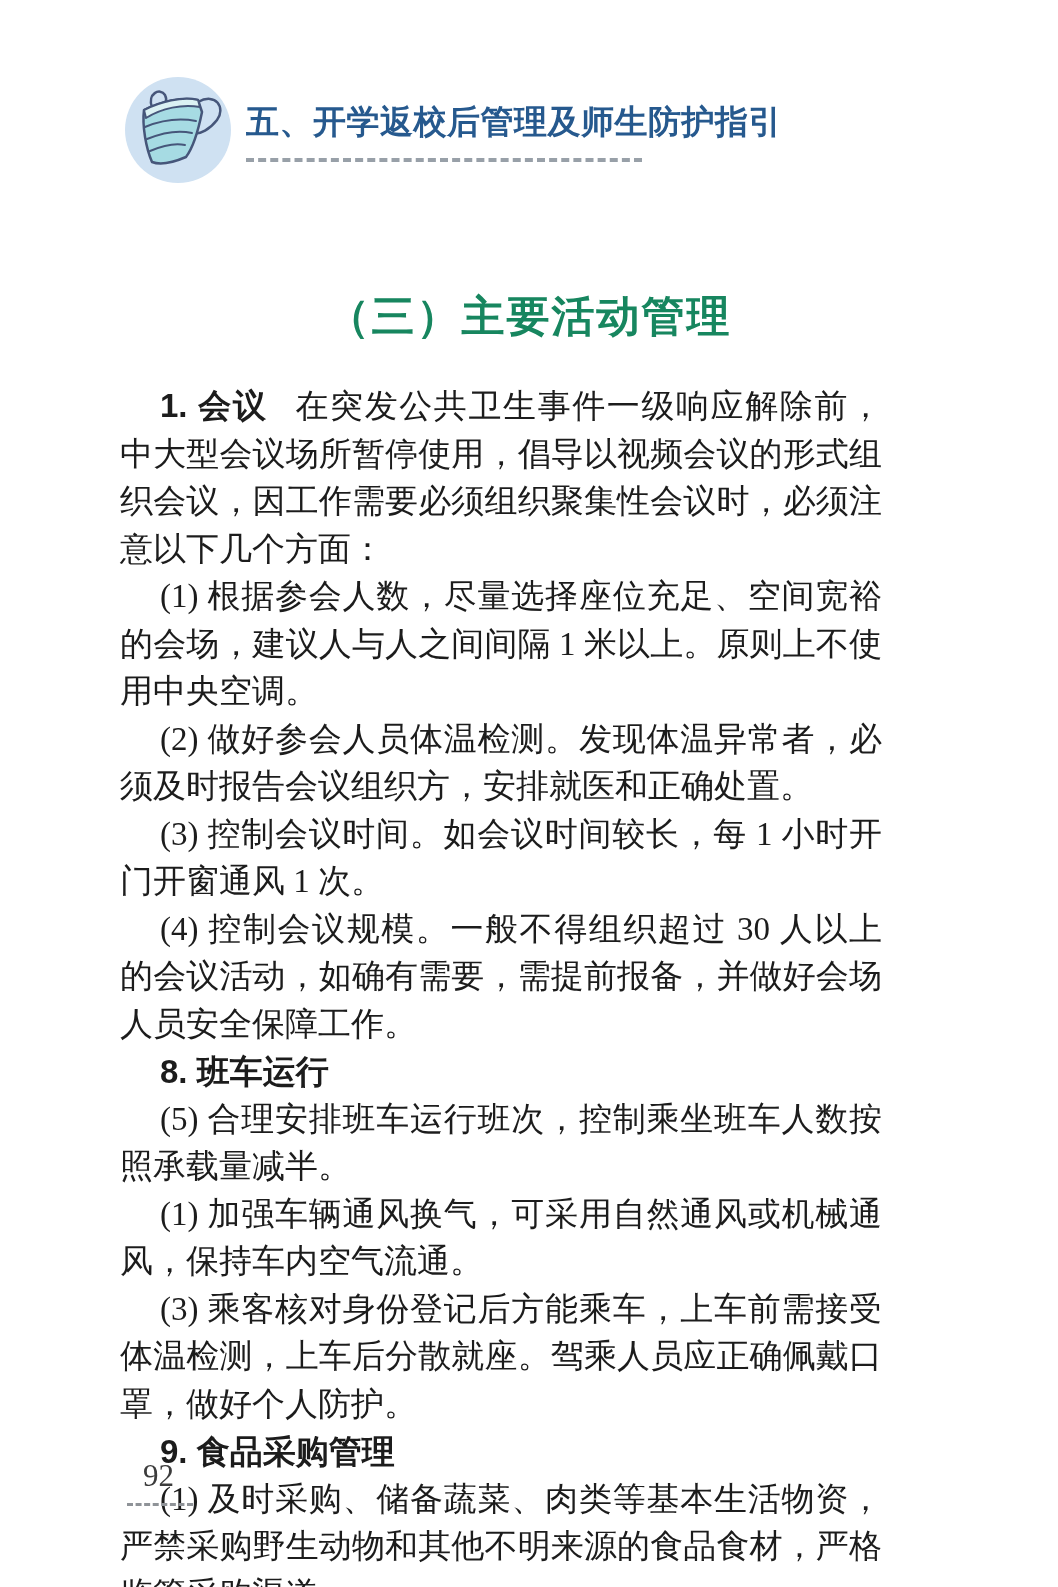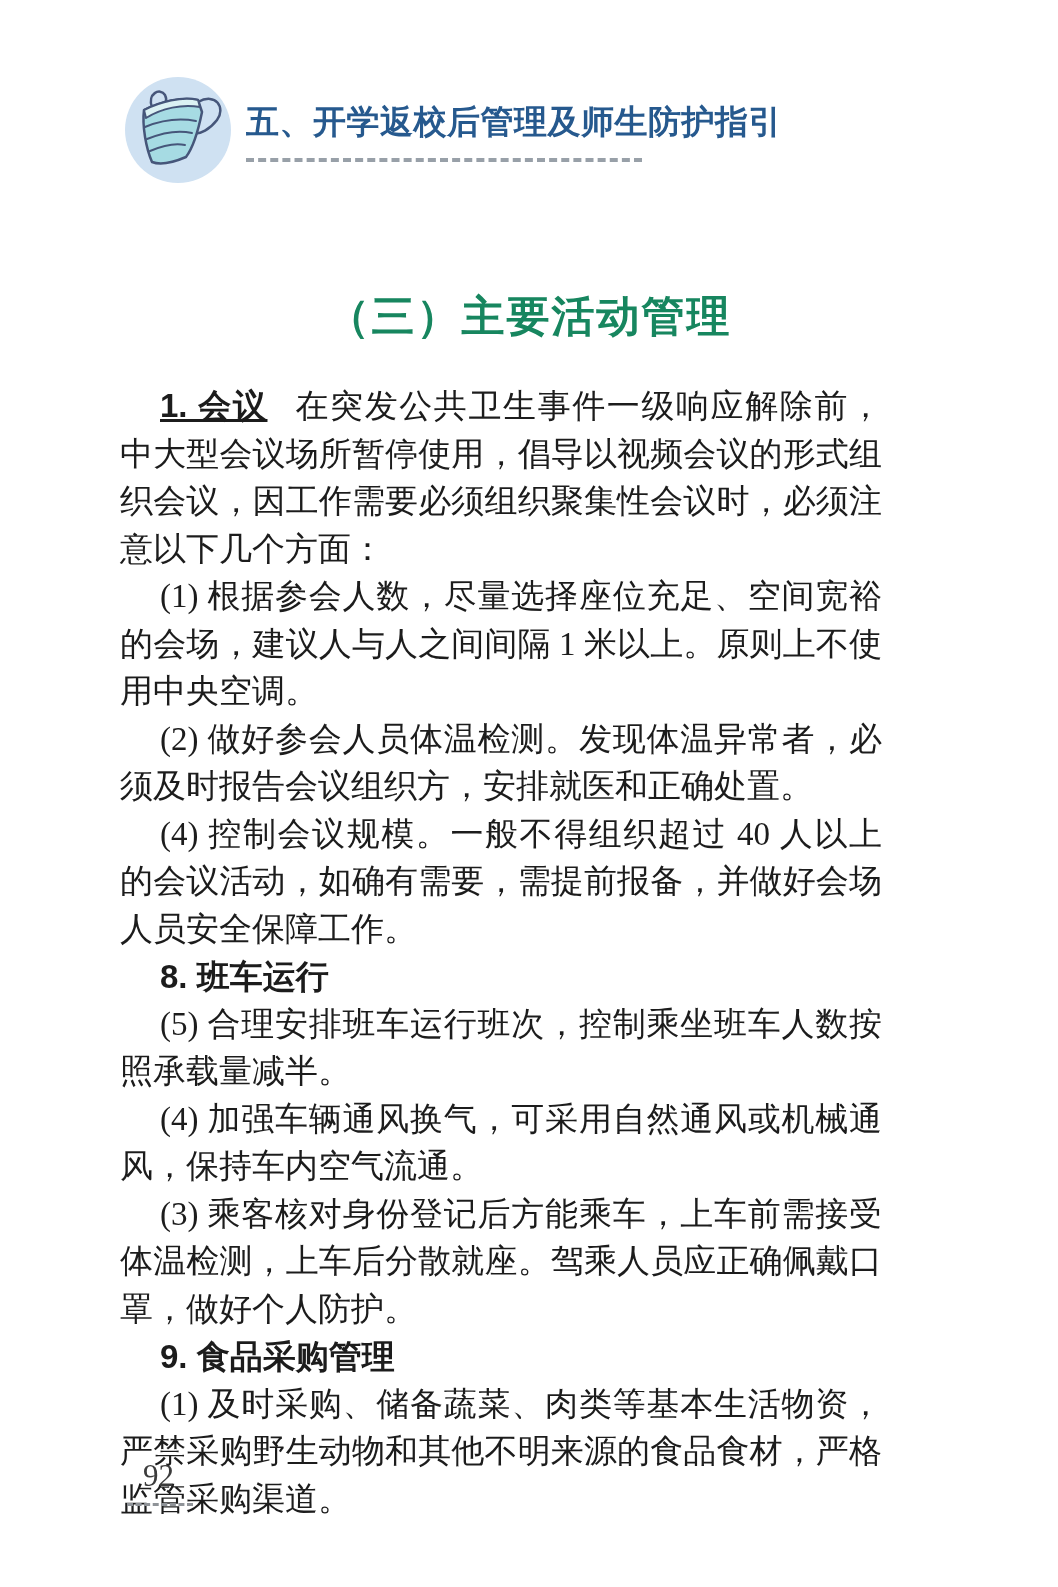--- a/index.html
+++ b/index.html
@@ -62,21 +62,20 @@
     font-size: 33px;
     line-height: 47.5px;
     text-align: justify;
     color: #1c1c1c;
   }
   .para { margin: 0; text-indent: 40px; }
   .para .lead {
     font-family: "Liberation Sans", "DejaVu Sans", sans-serif;
     font-weight: bold;
     margin-right: 28px;
-    text-decoration: underline;
   }
   .para.heading {
     font-family: "Liberation Sans", "DejaVu Sans", sans-serif;
     font-weight: bold;
   }
 
   
   .page-footer { position: absolute; left: 127px; top: 1458px; }
   .page-number {
     font-size: 31px;
@@ -114,24 +113,25 @@
       <div class="header-dashes"></div>
     </div>
   </header>
 
   <h1 class="section-title">（三）主要活动管理</h1>
 
   <div class="body-copy">
     <p class="para"><span class="lead">1. 会议</span><span>在突发公共卫生事件一级响应解除前，中大型会议场所暂停使用，倡导以视频会议的形式组织会议，因工作需要必须组织聚集性会议时，必须注意以下几个方面：</span></p>
     <p class="para">(1) 根据参会人数，尽量选择座位充足、空间宽裕的会场，建议人与人之间间隔 1 米以上。原则上不使用中央空调。</p>
     <p class="para">(2) 做好参会人员体温检测。发现体温异常者，必须及时报告会议组织方，安排就医和正确处置。</p>
-    <p class="para">(4) 控制会议规模。一般不得组织超过 40 人以上的会议活动，如确有需要，需提前报备，并做好会场人员安全保障工作。</p>
+    <p class="para">(3) 控制会议时间。如会议时间较长，每 1 小时开门开窗通风 1 次。</p>
+    <p class="para">(4) 控制会议规模。一般不得组织超过 30 人以上的会议活动，如确有需要，需提前报备，并做好会场人员安全保障工作。</p>
     <p class="para heading">8. 班车运行</p>
     <p class="para">(5) 合理安排班车运行班次，控制乘坐班车人数按照承载量减半。</p>
-    <p class="para">(4) 加强车辆通风换气，可采用自然通风或机械通风，保持车内空气流通。</p>
+    <p class="para">(1) 加强车辆通风换气，可采用自然通风或机械通风，保持车内空气流通。</p>
     <p class="para">(3) 乘客核对身份登记后方能乘车，上车前需接受体温检测，上车后分散就座。驾乘人员应正确佩戴口罩，做好个人防护。</p>
     <p class="para heading">9. 食品采购管理</p>
     <p class="para">(1) 及时采购、储备蔬菜、肉类等基本生活物资，严禁采购野生动物和其他不明来源的食品食材，严格监管采购渠道。</p>
 
   </div>
 
   <footer class="page-footer">
     <div class="page-number">92</div>
     <div class="footer-dashes"></div>
   </footer>

